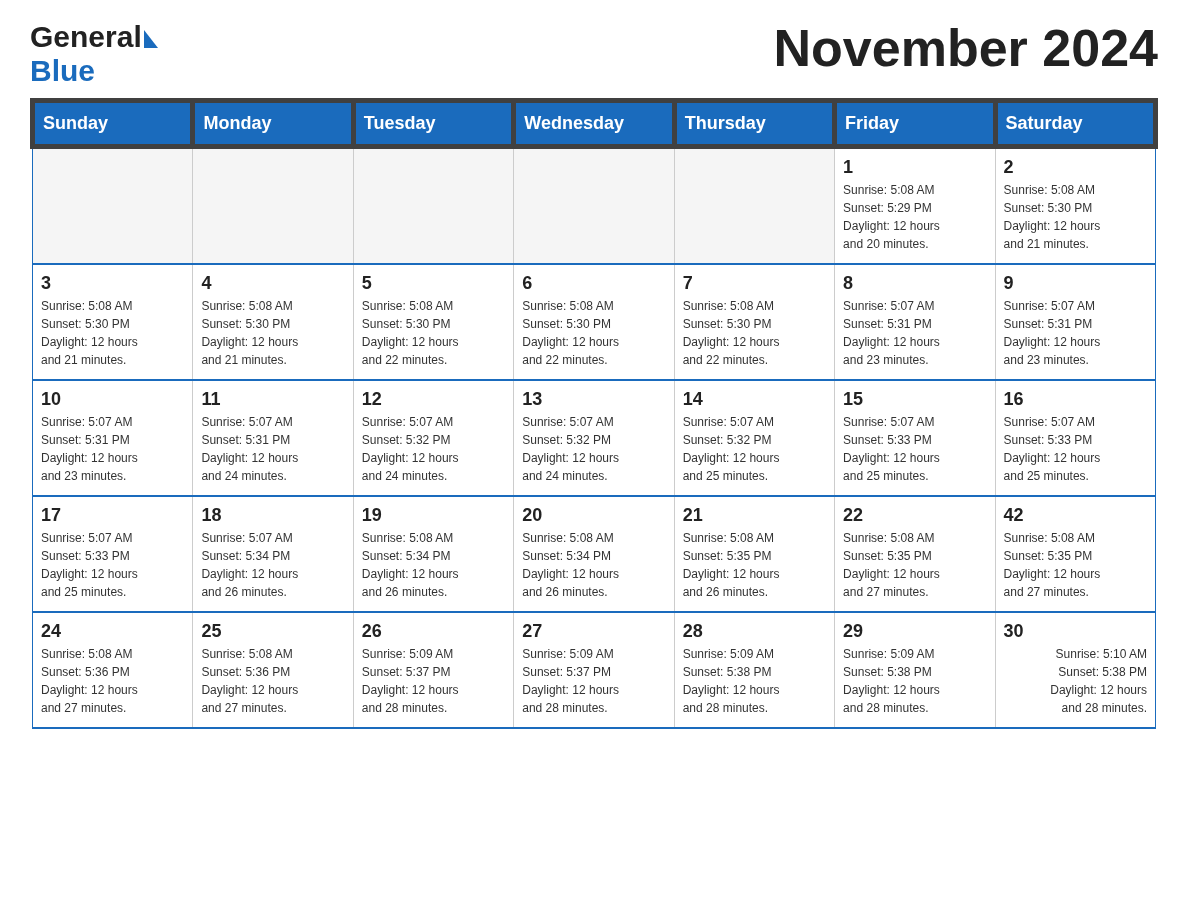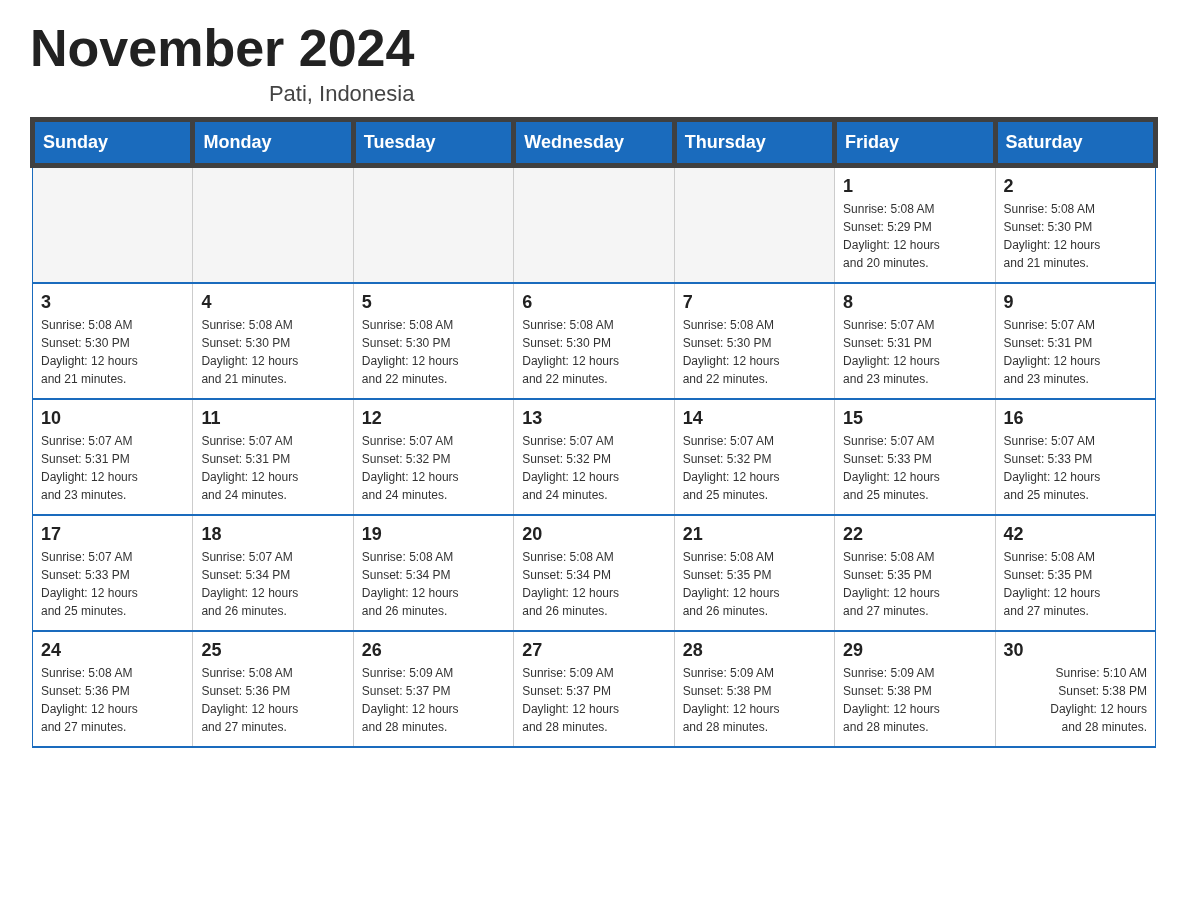--- a/index.html
+++ b/index.html
@@ -107,23 +107,29 @@
       color: #1a6bbd;
       font-size: 30px;
       font-weight: bold;
       margin-left: 0px;
     }
   </style>
 </head>
 <body>
 
 <div class="header">
+  <div class="logo">
+    <div class="logo-row1">
+      <span class="logo-general">General</span>
+      <span class="logo-arrow"></span>
+    </div>
+    <div class="logo-row2">Blue</div>
+  </div>
   <div class="title-area">
     <div class="main-title">November 2024</div>
-    <div class="subtitle">Pati, Indonesia</div>
   </div>
 </div>
 
 <table>
   <thead>
     <tr>
     <th>Sunday</th>
         <th>Monday</th>
         <th>Tuesday</th>
         <th>Wednesday</th>

